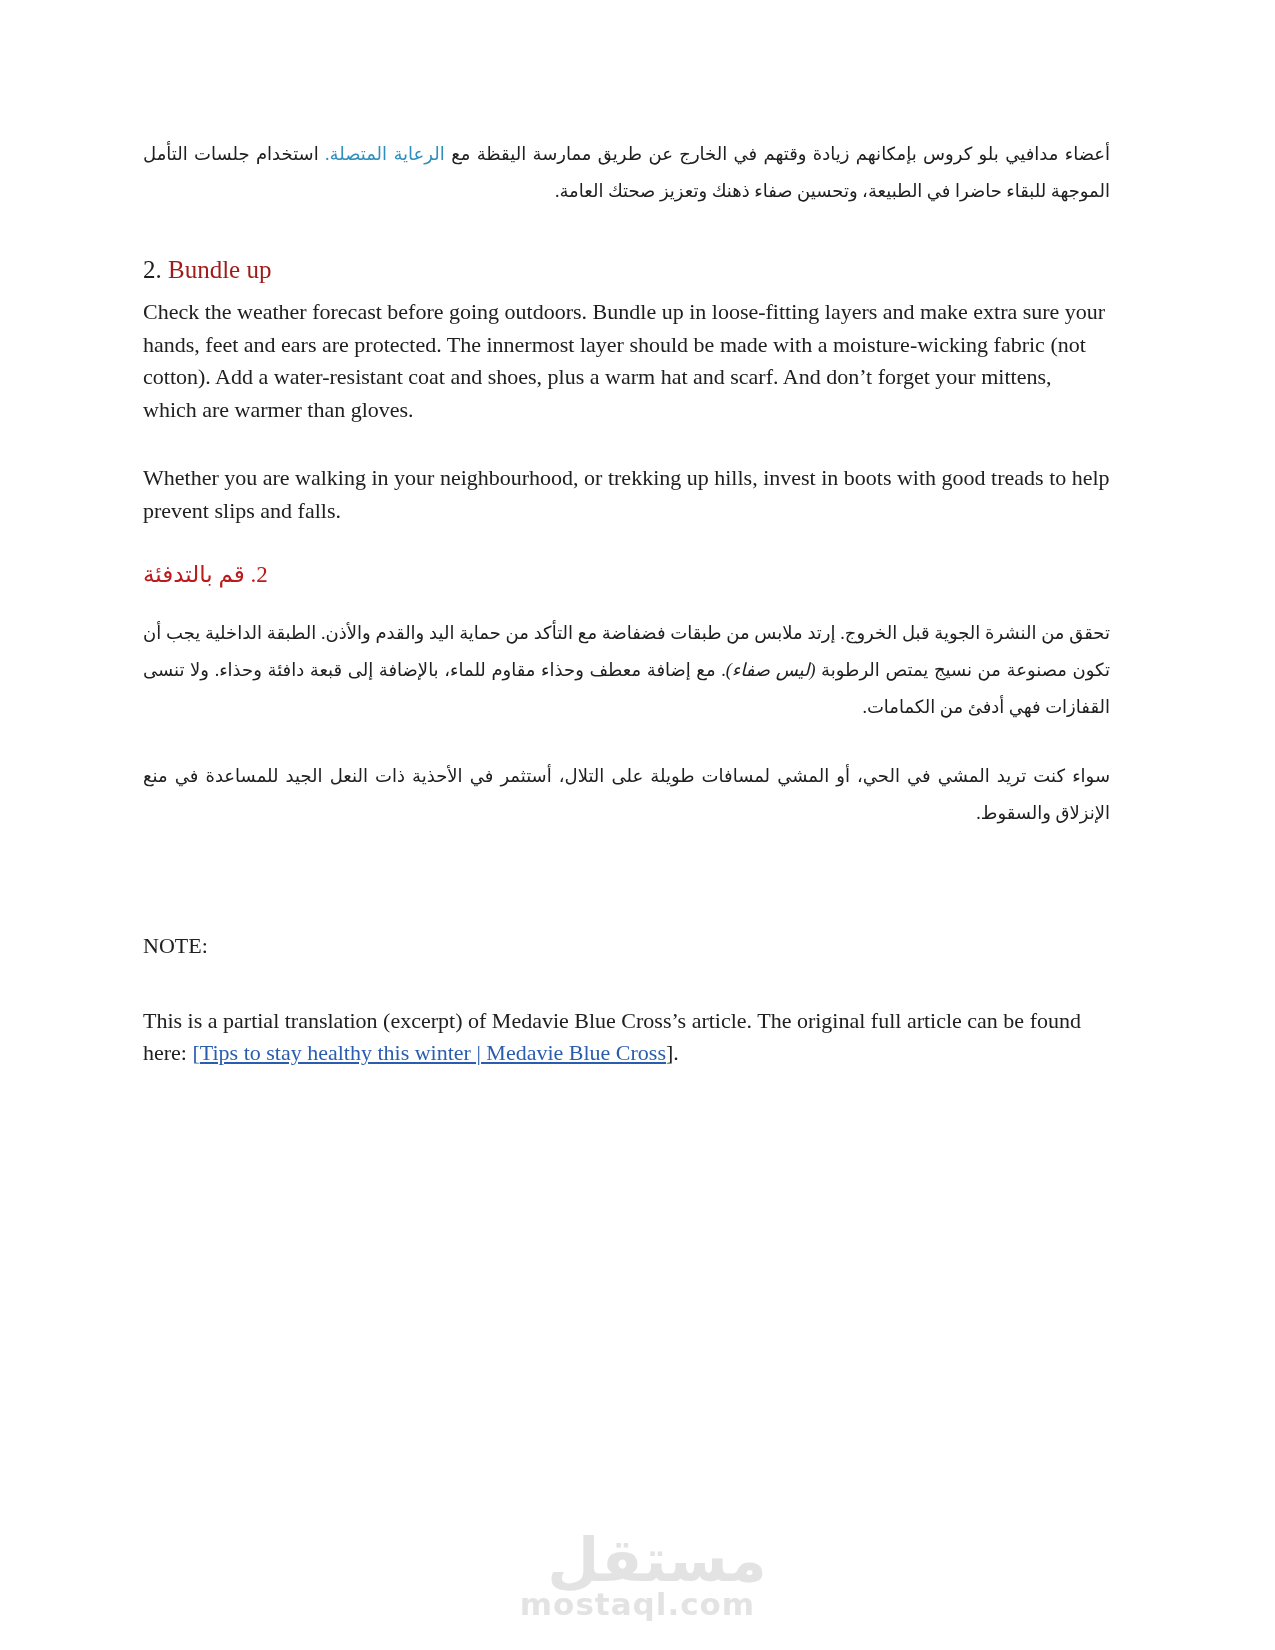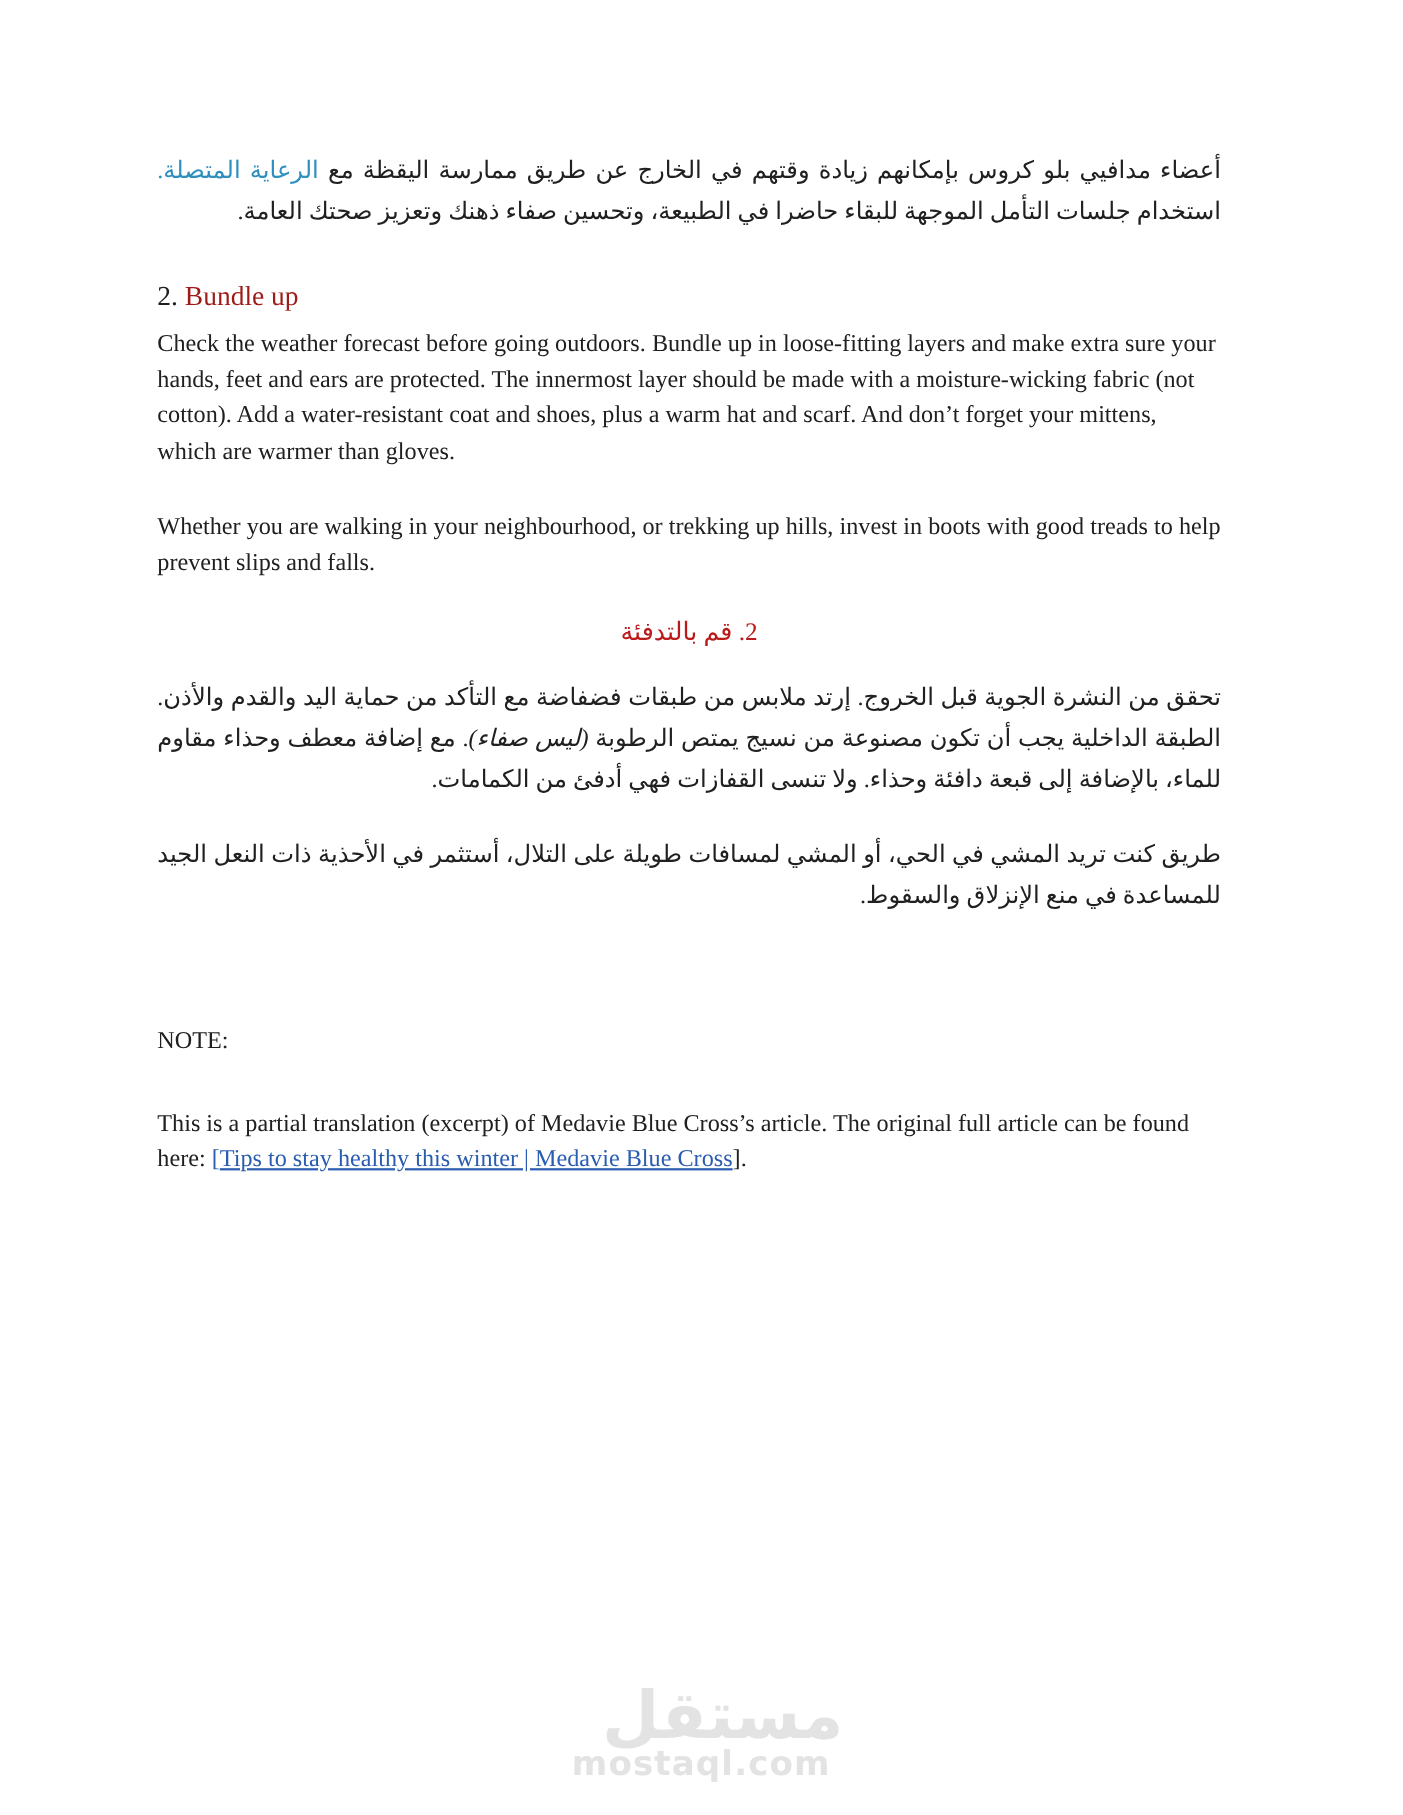--- a/index.html
+++ b/index.html
@@ -10,34 +10,34 @@
     background: #ffffff;
     overflow: hidden;
     font-family: "Liberation Serif", "DejaVu Serif", serif;
     color: #202020;
   }
   .content { padding: 136px 165px 0 143px; }
   p, h2 { margin: 0; padding: 0; font-weight: normal; }
 
   .en   { font-size: 22px; line-height: 32.5px; text-align: left; }
   .ar   {
-    font-size: 22px; line-height: 37px;
+    font-size: 18px; line-height: 37px;
     direction: rtl; text-align: justify;
     font-family: "Liberation Serif", "DejaVu Sans", serif;
   }
 
   .heading-en { font-size: 25px; line-height: 32px; margin-top: 44px; color: #202020; }
   .heading-en .red { color: #9e1b17; }
 
   .para-en-1 { margin-top: 10px; }
   .para-en-2 { margin-top: 36px; }
 
   .heading-ar {
     font-size: 23px; line-height: 36px; margin-top: 30px;
-    direction: rtl; text-align: center; color: #bb1a1a;
+    direction: rtl; text-align: left; color: #bb1a1a;
     font-family: "Liberation Serif", "DejaVu Sans", serif;
   }
 
   .para-ar-1 { margin-top: 22px; }
   .para-ar-2 { margin-top: 32px; }
 
   .note-label { margin-top: 98px; }
   .note-para  { margin-top: 42px; }
 
   .link-ar { color: #2e8fbe; text-decoration: none; cursor: pointer; }
@@ -67,21 +67,21 @@
     <h2 class="heading-en"><span>2. </span><span class="red">Bundle up</span></h2>
 
     <p class="en para-en-1">Check the weather forecast before going outdoors. Bundle up in loose-fitting layers and make extra sure your hands, feet and ears are protected. The innermost layer should be made with a moisture-wicking fabric (not cotton). Add a water-resistant coat and shoes, plus a warm hat and scarf. And don’t forget your mittens, which are warmer than gloves.</p>
 
     <p class="en para-en-2">Whether you are walking in your neighbourhood, or trekking up hills, invest in boots with good treads to help prevent slips and falls.</p>
 
     <h2 class="heading-ar" dir="rtl">2. قم بالتدفئة</h2>
 
     <p class="ar para-ar-1" dir="rtl"><span>تحقق من النشرة الجوية قبل الخروج. إرتد ملابس من طبقات فضفاضة مع التأكد من حماية اليد والقدم والأذن. الطبقة الداخلية يجب أن تكون مصنوعة من نسيج يمتص الرطوبة </span><i>(ليس صفاء)</i><span>. مع إضافة معطف وحذاء مقاوم للماء، بالإضافة إلى قبعة دافئة وحذاء. ولا تنسى القفازات فهي أدفئ من الكمامات.</span></p>
 
-    <p class="ar para-ar-2" dir="rtl">طريق كنت تريد المشي في الحي، أو المشي لمسافات طويلة على التلال، أستثمر في الأحذية ذات النعل الجيد للمساعدة في منع الإنزلاق والسقوط.</p>
+    <p class="ar para-ar-2" dir="rtl">سواء كنت تريد المشي في الحي، أو المشي لمسافات طويلة على التلال، أستثمر في الأحذية ذات النعل الجيد للمساعدة في منع الإنزلاق والسقوط.</p>
 
     <p class="en note-label">NOTE:</p>
 
     <p class="en note-para"><span>This is a partial translation (excerpt) of Medavie Blue Cross’s article. The original full article can be found here: </span><span class="bracket">[</span><a class="link-en">Tips to stay healthy this winter | Medavie Blue Cross</a><span>].</span></p>
 
   </div>
 
   <div class="watermark">
     <div class="wm-logo">مستقل</div>
     <div class="wm-site">mostaql.com</div>

